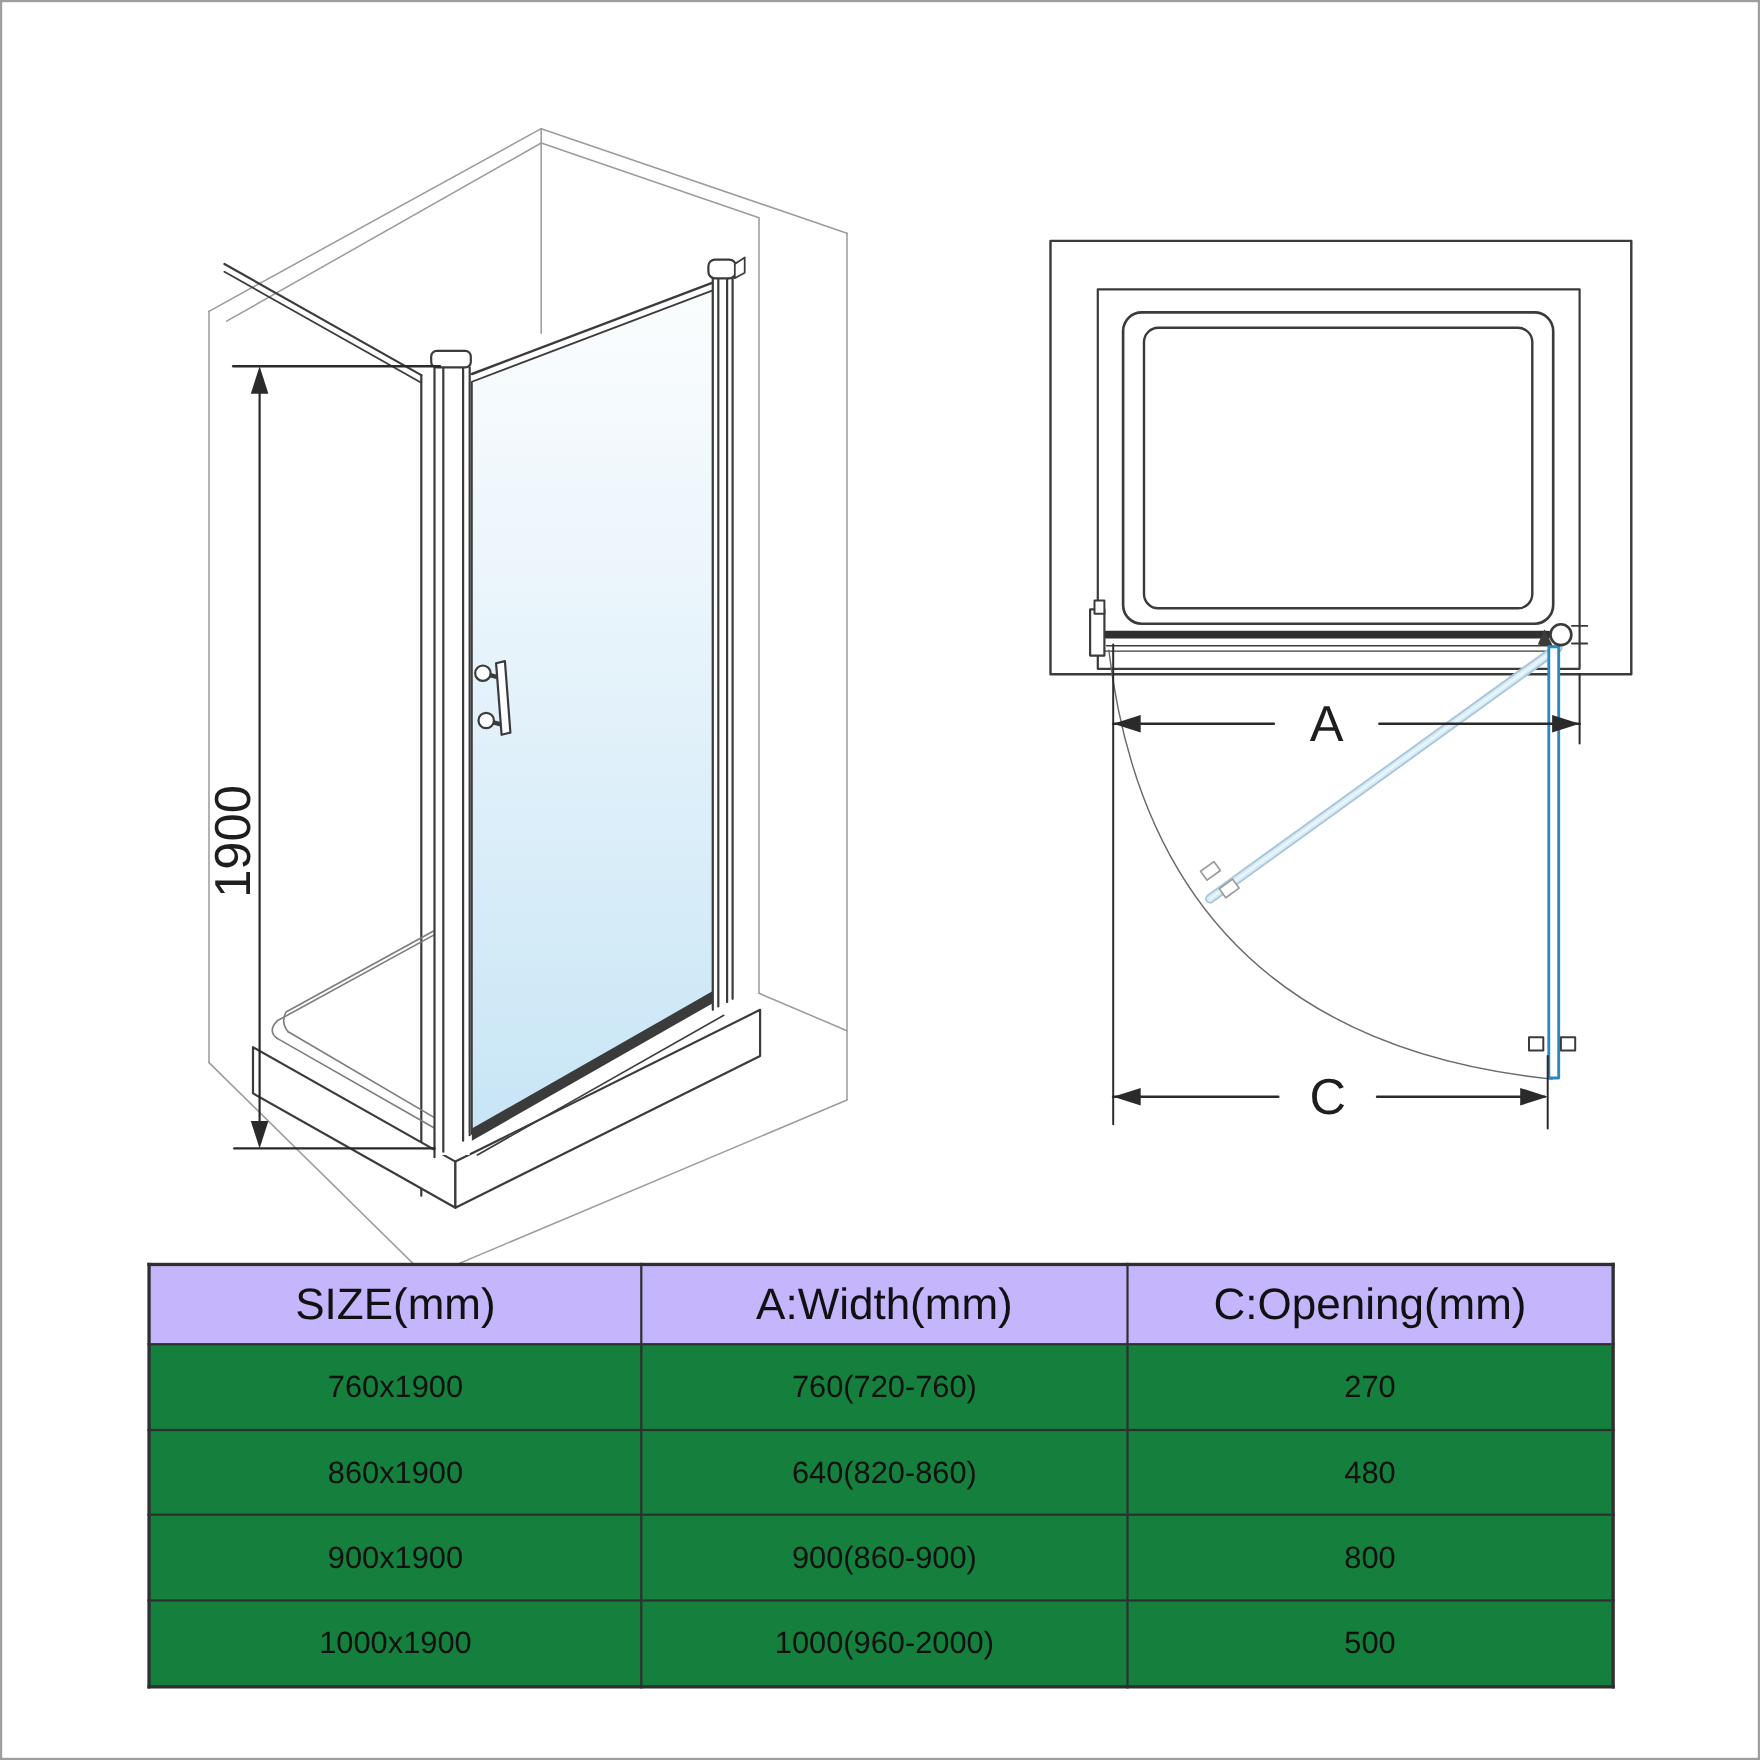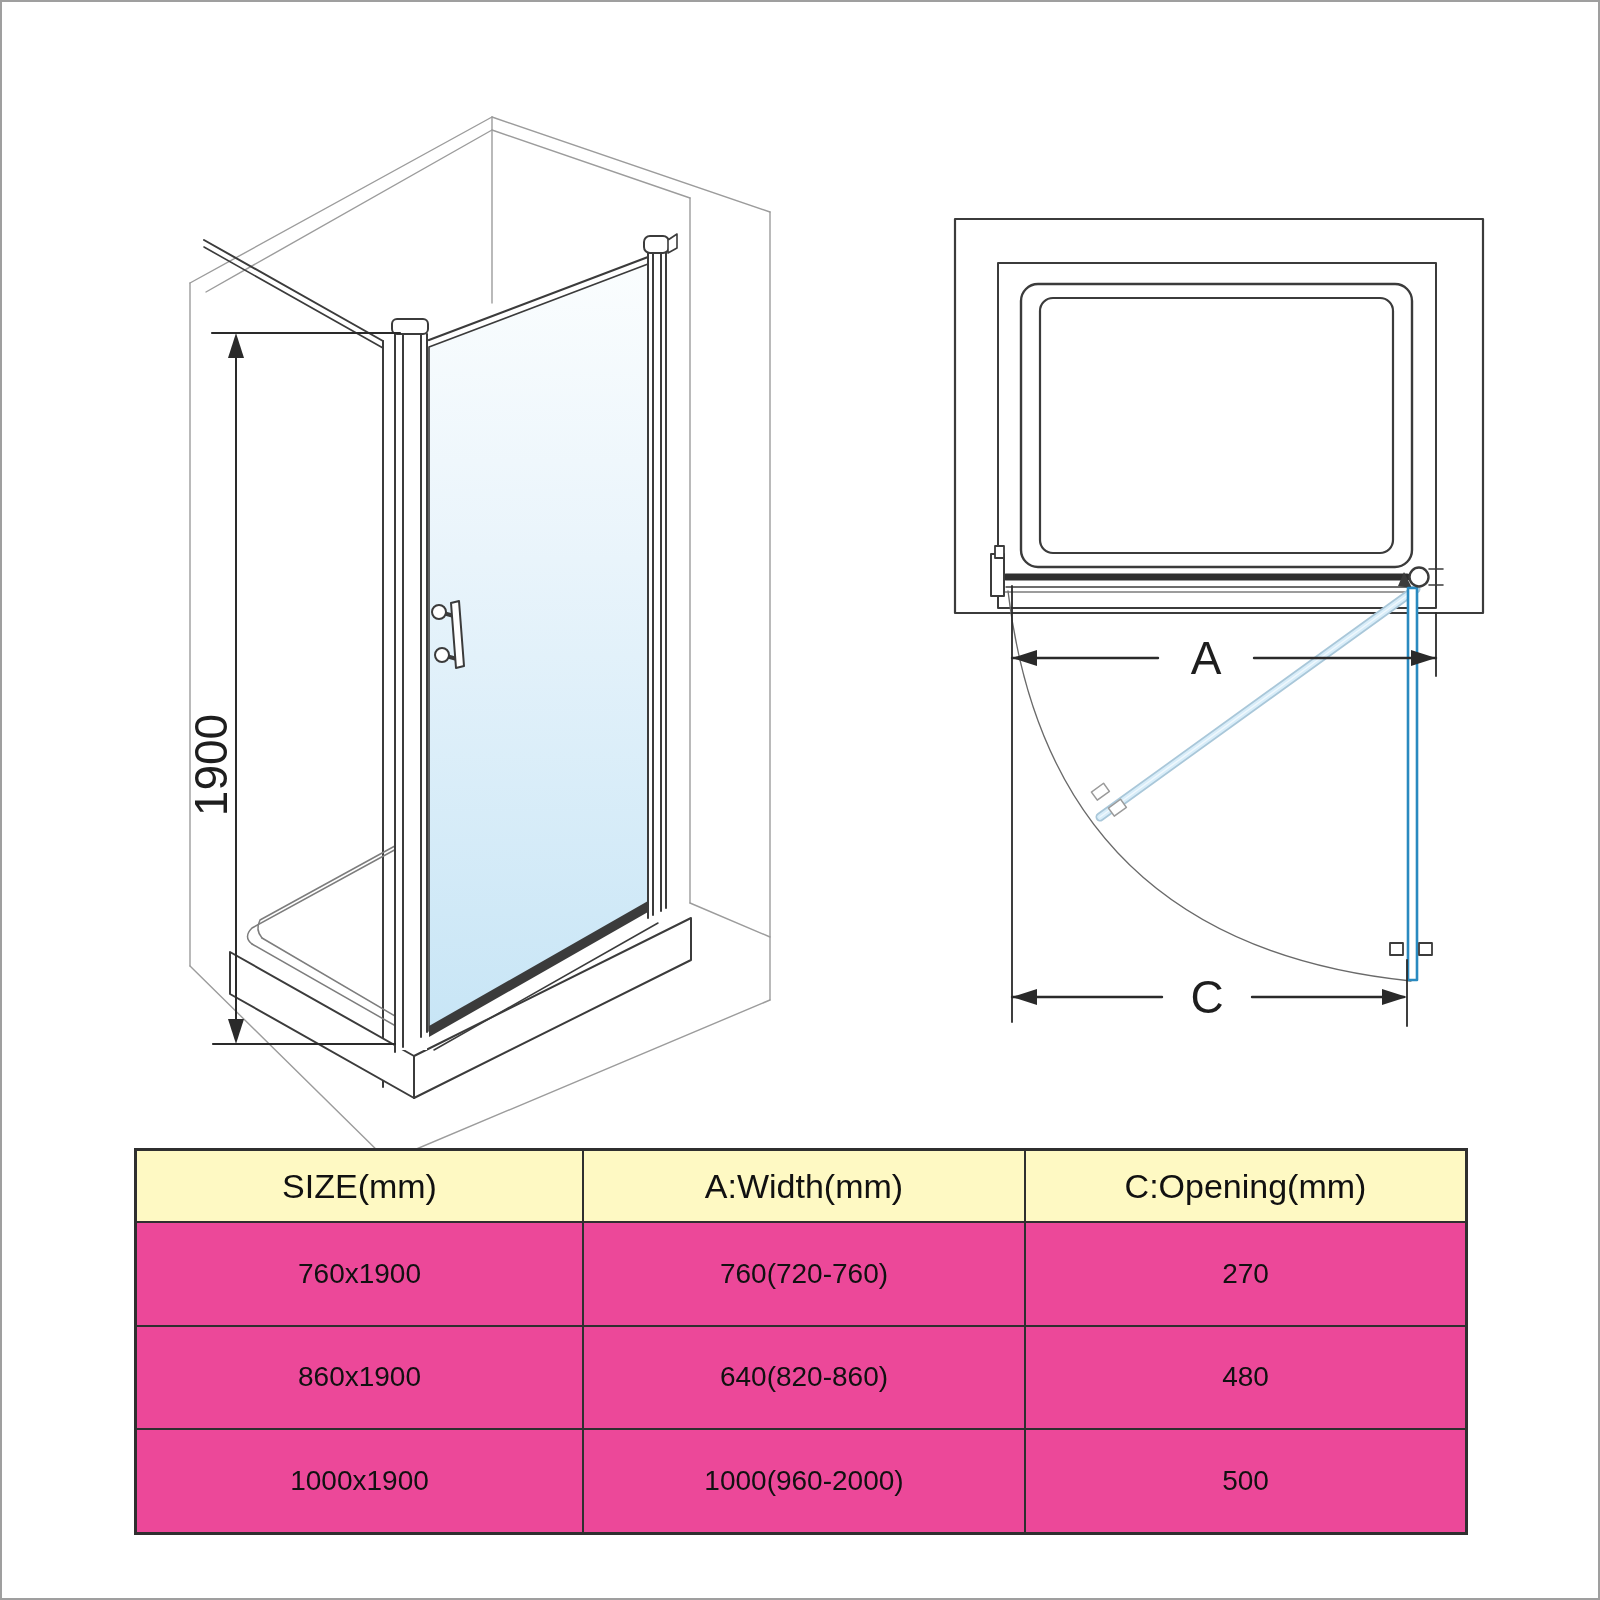--- a/index.html
+++ b/index.html
@@ -18,23 +18,23 @@
     position:absolute;left:134px;top:1148px;width:1324px;height:387px;
     border-collapse:collapse;table-layout:fixed;
     font-size:28px;color:#111;
   }
   .spec-table th,.spec-table td{
     border:2px solid #2f2f2f;text-align:center;vertical-align:middle;
     padding:0;font-weight:normal;
   }
   .spec-table{border:3px solid #2f2f2f;}
   .spec-table thead th{
-    background:#fef9c3;height:70px;font-size:34px;
-  }
-  .spec-table tbody td{height:61px;background:#ec4899;}
+    background:#c4b5fd;height:70px;font-size:40px;
+  }
+  .spec-table tbody td{height:61px;background:#15803d;}
 </style>
 </head>
 <body>
 
 <div class="page-frame"></div>
 
 <svg class="drawing" width="1600" height="1600" viewBox="0 0 1600 1600">
   <defs>
     <linearGradient id="glassGrad" x1="0" y1="0" x2="0" y2="1">
       <stop offset="0" stop-color="#fafdfe"></stop>
@@ -203,18 +203,23 @@
       <td>760x1900</td>
       <td>760(720-760)</td>
       <td>270</td>
     </tr>
     <tr>
       <td>860x1900</td>
       <td>640(820-860)</td>
       <td>480</td>
     </tr>
     <tr>
+      <td>900x1900</td>
+      <td>900(860-900)</td>
+      <td>800</td>
+    </tr>
+    <tr>
       <td>1000x1900</td>
       <td>1000(960-2000)</td>
       <td>500</td>
     </tr>
   </tbody>
 </table>
 
 </body></html>

